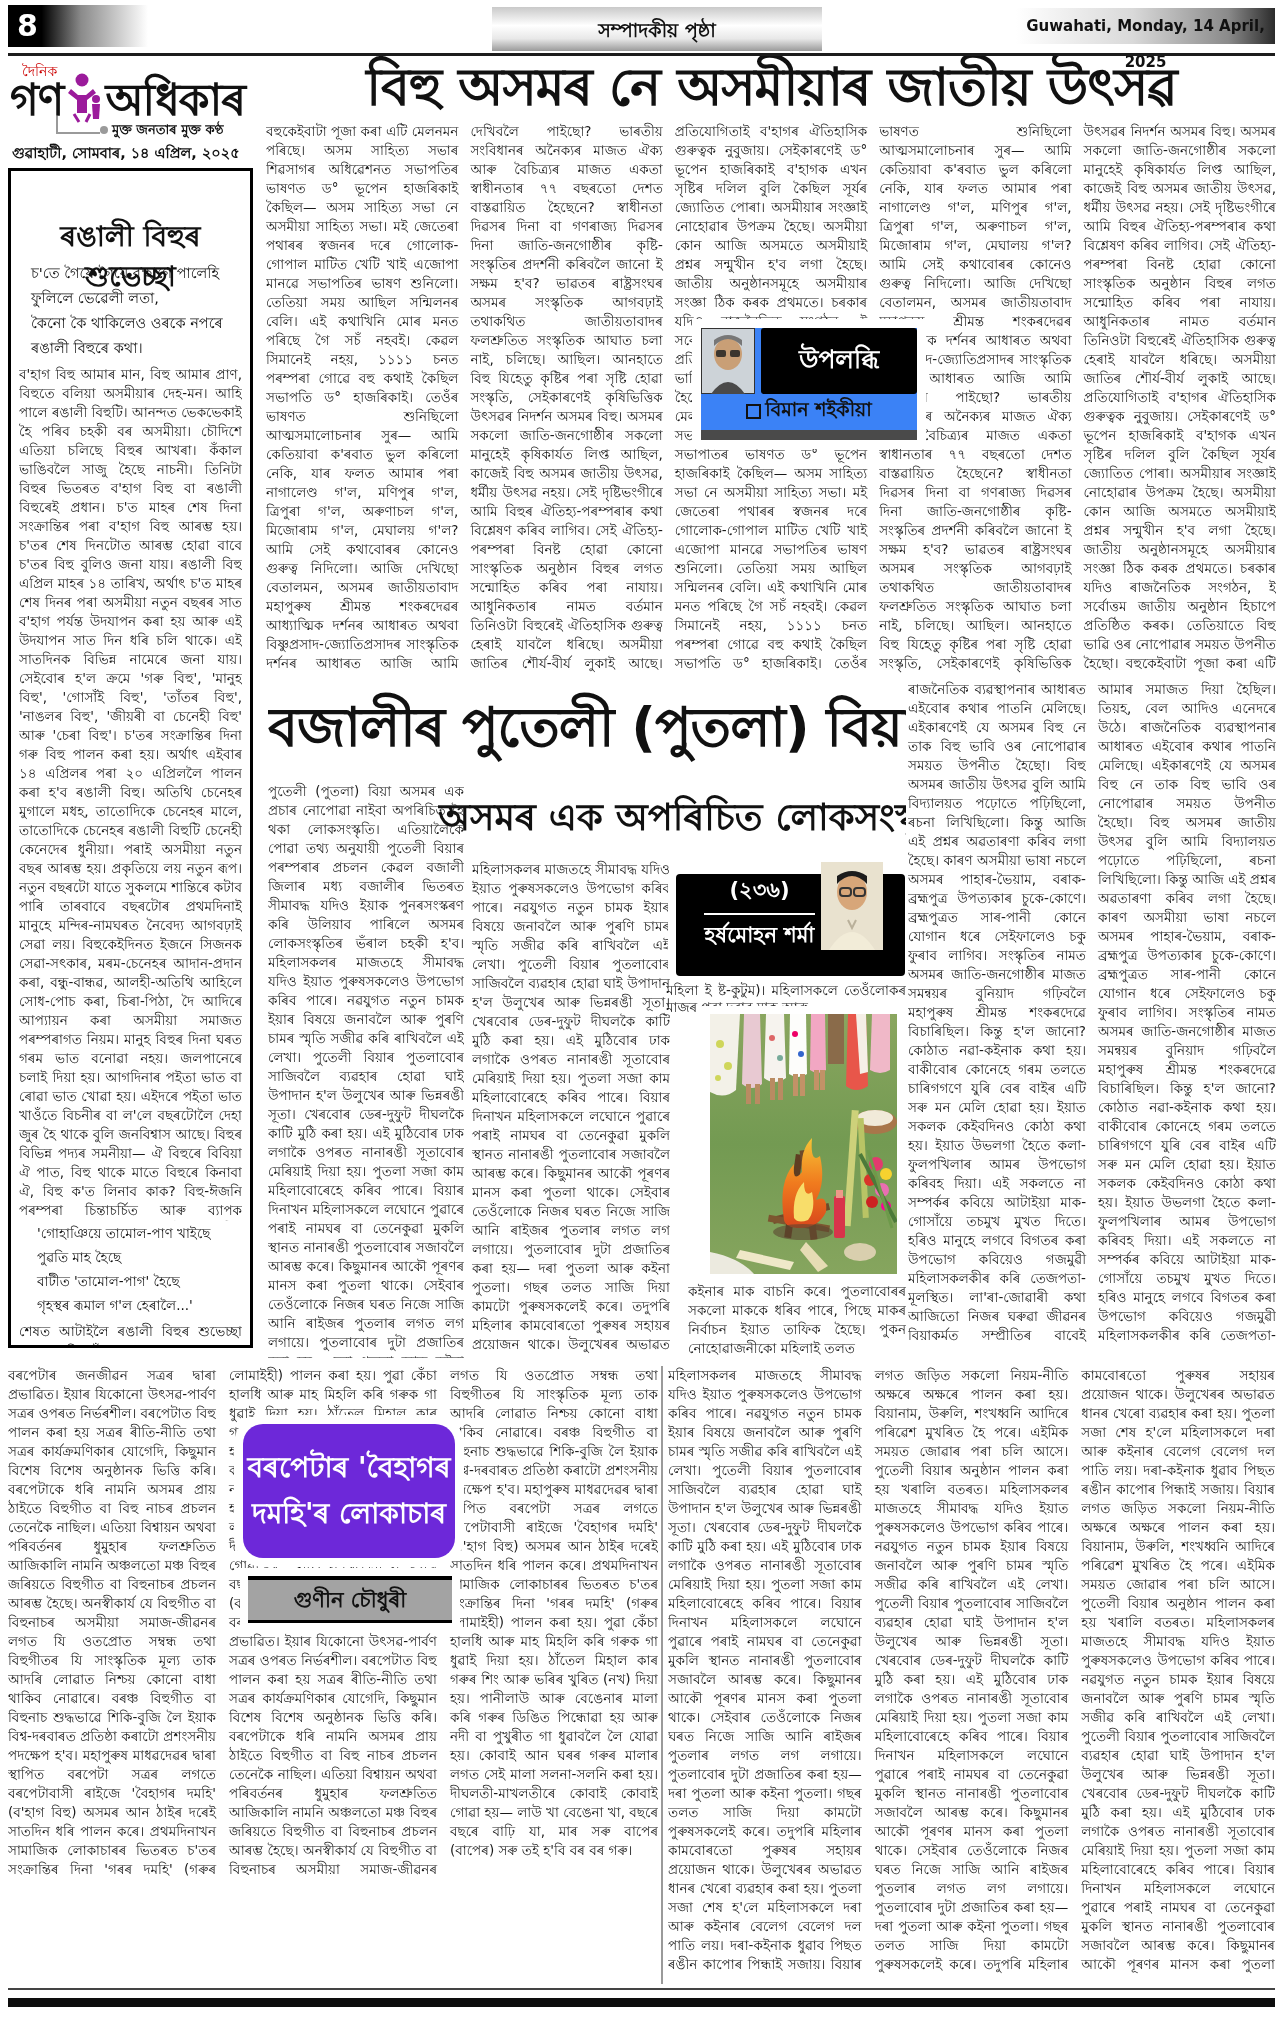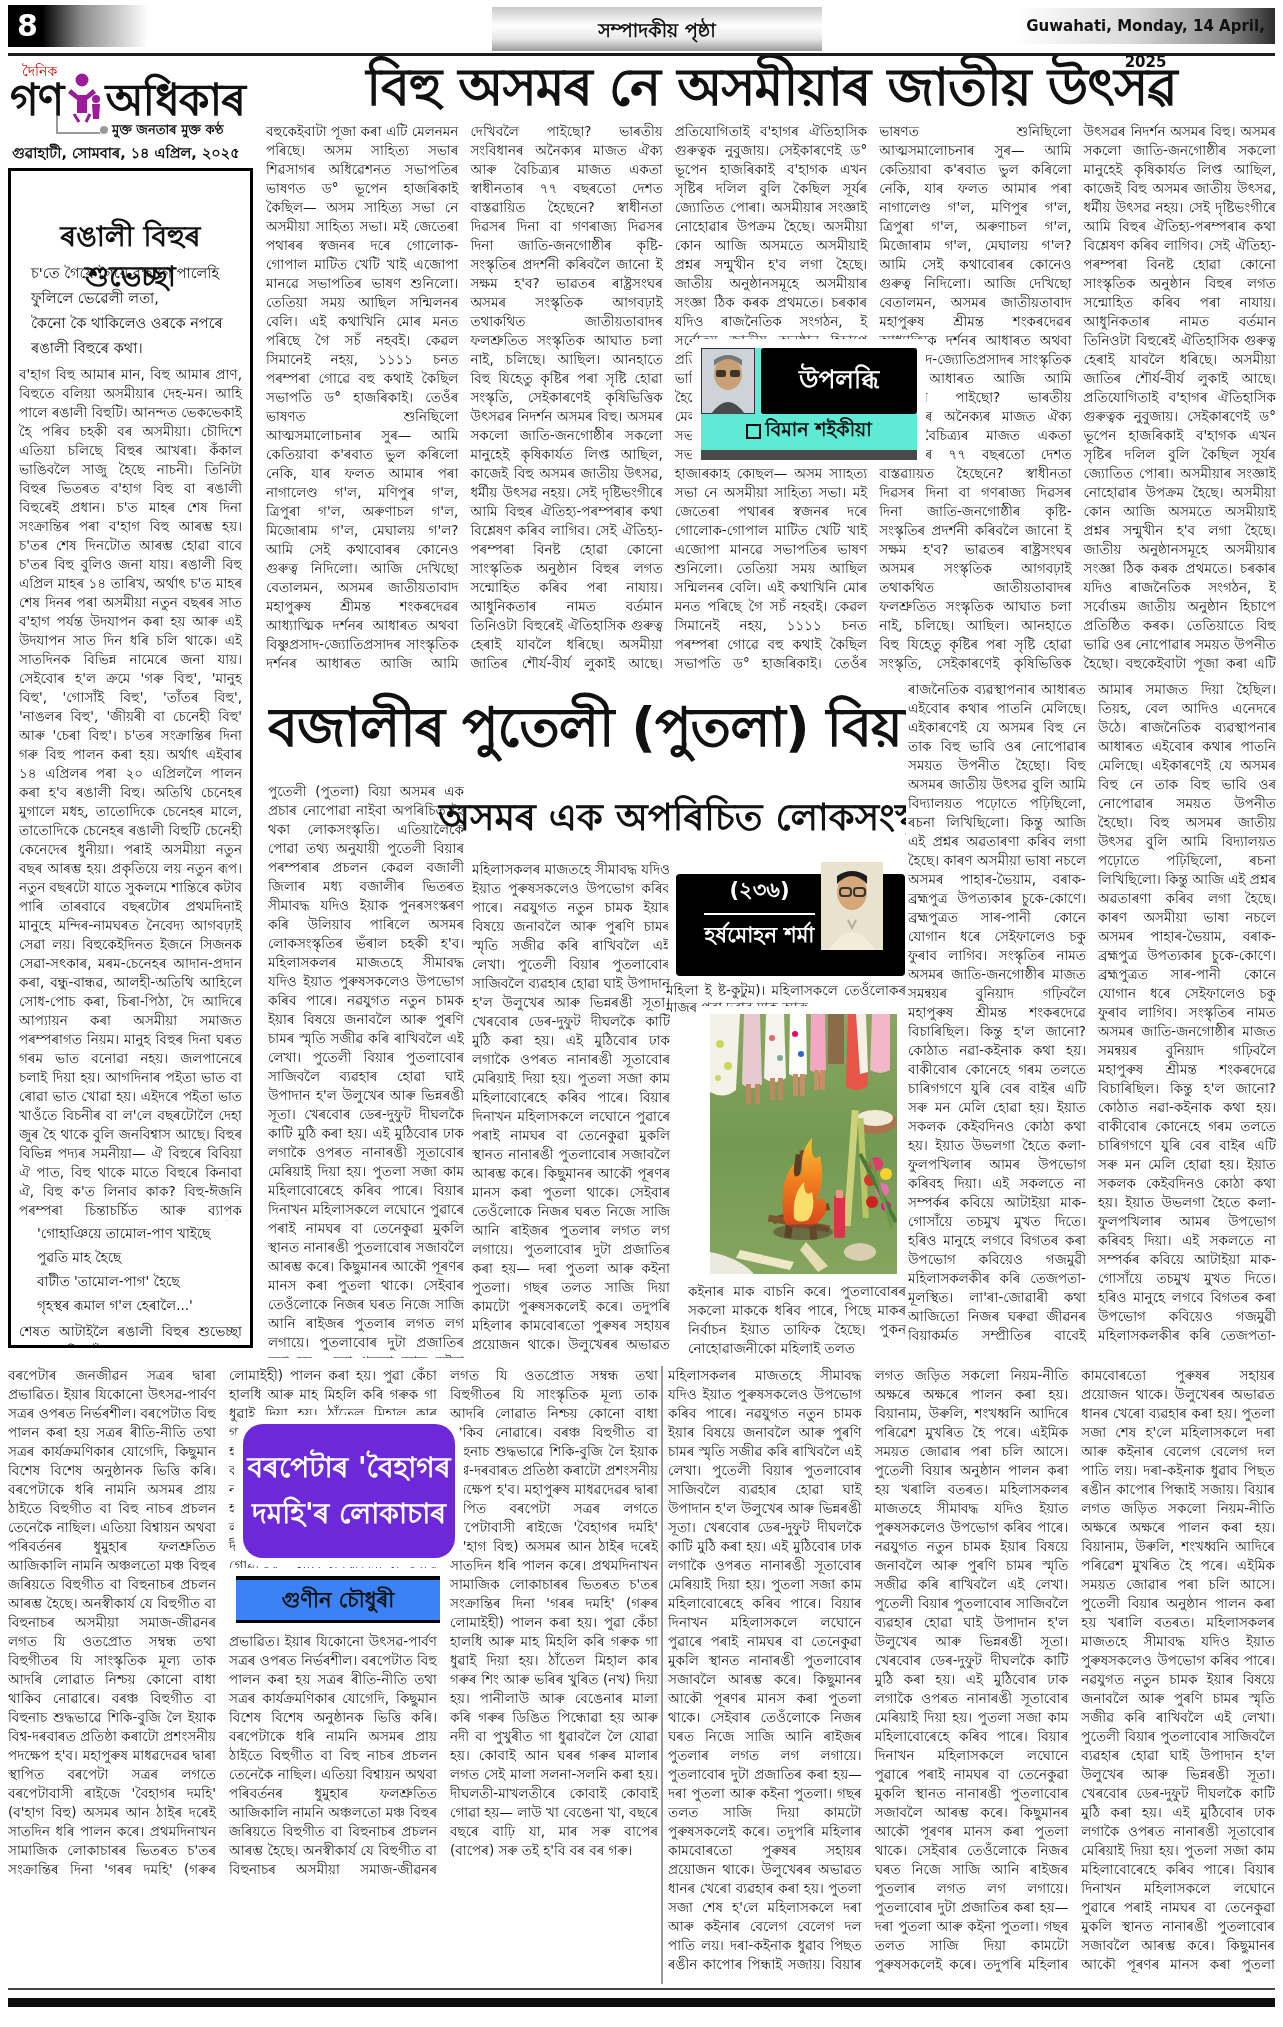--- a/index.html
+++ b/index.html
@@ -40,21 +40,21 @@
   .greet-poem{font-size:14.5px;line-height:25px;padding-left:12px;height:104px;overflow:hidden;}
   .greet-body{height:856px;}
   .greet-quote{font-size:13.5px;line-height:24px;padding-left:18px;height:100px;overflow:hidden;}
   .greet-close{font-size:13.5px;line-height:20px;text-align:justify;height:40px;overflow:hidden;}
   
   .regA{left:266px;top:122px;width:1010px;height:556px;}
   .regC{left:908px;top:680px;width:368px;height:676px;}
   .regE{left:8px;top:1366px;width:650px;height:618px;}
   .regF{left:668px;top:1366px;width:607px;height:618px;}
   
-  .upal{left:701px;top:348px;width:216px;background:#5eead4;box-shadow:0 0 0 9px #fff;}
+  .upal{left:701px;top:328px;width:216px;background:#3b82f6;box-shadow:0 0 0 9px #fff;}
   .upal-row{display:flex;align-items:stretch;height:66px;}
   .upal-title{flex:1;background:#000;color:#fff;text-align:center;font-size:25px;font-weight:bold;
               line-height:64px;margin-left:6px;border-radius:3px;}
   .upal-auth{display:flex;align-items:center;justify-content:center;gap:4px;
              font-size:19px;font-weight:800;height:34px;}
   .sqbullet{display:inline-block;width:11px;height:11px;border:2.5px solid #111;}
   .upal-bar{height:10px;background:#4a4a4a;margin-top:2px;}
   
   .put-h{left:268px;top:678px;width:638px;height:102px;text-align:center;font-size:54px;
          font-weight:800;line-height:100px;white-space:nowrap;overflow:hidden;letter-spacing:-1px;}
@@ -69,21 +69,21 @@
         display:flex;align-items:flex-end;box-shadow:0 0 0 8px #fff;padding:22px;box-sizing:border-box;}
   .guru-txt{flex:1;color:#fff;text-align:center;}
   .guru-l1{font-size:21px;font-weight:bold;border-bottom:2px solid #fff;padding-bottom:4px;margin:0 6px 4px 6px;}
   .guru-l2{font-size:21px;font-weight:bold;}
   
   .photo{left:710px;top:1014px;width:187px;height:260px;box-shadow:0 0 0 8px #fff;}
   
   .barp-title{left:243px;top:1424px;width:212px;height:134px;background:#6d28d9;border-radius:20px;
         color:#fff;text-align:center;font-size:28px;font-weight:800;line-height:46px;
         display:flex;flex-direction:column;justify-content:center;box-shadow:0 0 0 9px #fff;}
-  .barp-auth{left:236px;top:1576px;width:204px;background:#3b82f6;box-shadow:0 0 0 8px #fff;}
+  .barp-auth{left:248px;top:1576px;width:204px;background:#a3a3a3;box-shadow:0 0 0 8px #fff;}
   .barp-auth .rule{height:3.5px;background:#000;}
   .barp-auth .nm{text-align:center;font-size:21px;font-weight:800;line-height:40px;}
   .vrule{left:661px;top:1366px;width:2px;height:618px;background:#9a9a9a;}
   .botline{left:8px;top:1988px;width:1267px;height:2px;background:#444;}
   .botbar{left:8px;top:1998px;width:1267px;height:9px;background:#0d0d0d;}
 </style>
 </head>
 <body>
 
 <div class="page">

